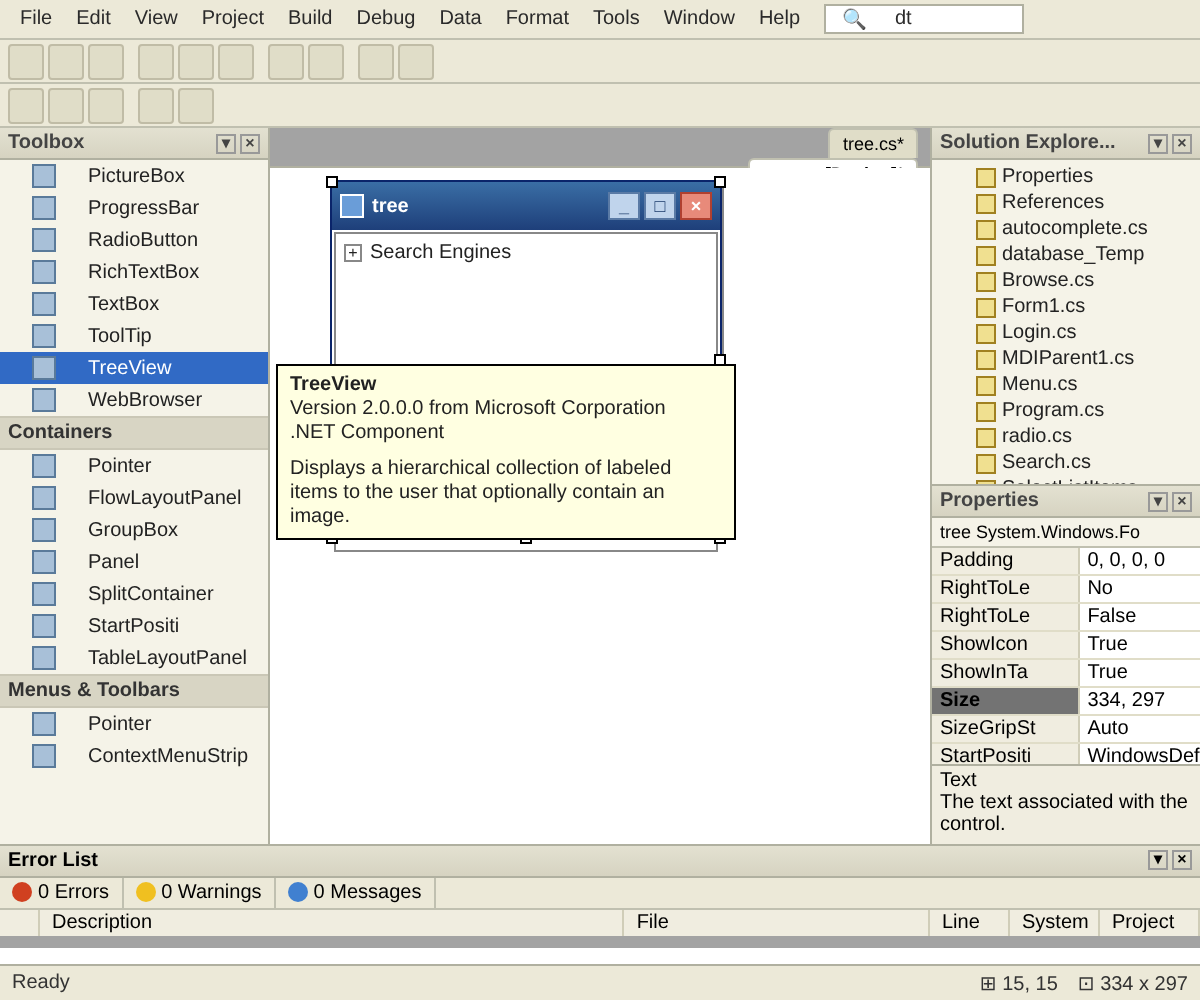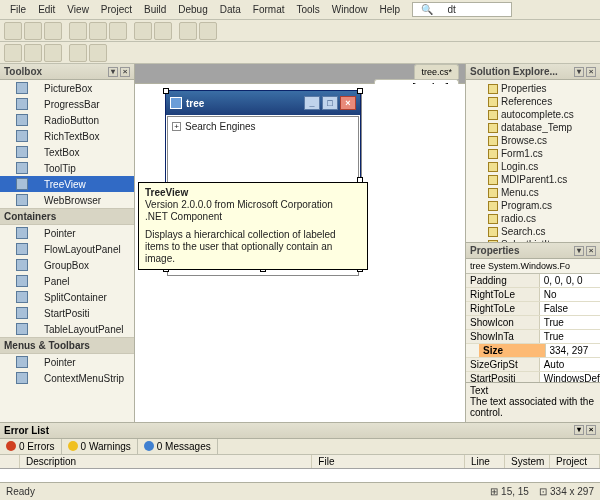--- a/index.html
+++ b/index.html
@@ -42,29 +42,29 @@
 .right-panes { width: 135px; display: flex; flex-direction: column; background: #f5f3e8; border-left: 1px solid #b0b0a0; }
 .sol-tree { flex: 1; overflow: hidden; padding: 2px; }
 .sol-item { padding: 1px 2px 1px 20px; color: #222; display: flex; align-items: center; gap: 3px; }
 .sol-icon { width: 10px; height: 10px; background: #f0e090; border: 1px solid #a08020; }
 .props { height: 180px; display: flex; flex-direction: column; border-top: 1px solid #b0b0a0; }
 .prop-sel { padding: 2px 4px; border-bottom: 1px solid #c0c0b0; font-size: 9px; }
 .prop-grid { flex: 1; overflow: hidden; }
 .prop-row { display: flex; border-bottom: 1px solid #e0ddc8; font-size: 9px; }
 .prop-name { width: 55%; padding: 1px 4px; background: #f0ede0; border-right: 1px solid #d0cdb8; }
 .prop-val { width: 45%; padding: 1px 4px; background: #fff; }
-.prop-row.cat .prop-name { font-weight: bold; background: #fdba74; margin-left: 13px; }
+.prop-row.cat .prop-name { font-weight: bold; background: #737373; }
 .prop-help { height: 40px; border-top: 1px solid #b0b0a0; padding: 2px 4px; background: #f0ede0; font-size: 9px; }
 .prop-help .ph-name { font-weight: normal; }
 .error-list { height: 60px; border-top: 1px solid #b0b0a0; background: #fff; display: flex; flex-direction: column; }
 .el-tabs { display: flex; background: #ece9d8; border-bottom: 1px solid #c0c0b0; }
 .el-filter { padding: 2px 6px; border-right: 1px solid #c0c0b0; display: flex; gap: 3px; }
 .el-dot { width: 10px; height: 10px; border-radius: 50%; }
 .el-dot.err { background: #d04020; } .el-dot.warn { background: #f0c020; } .el-dot.msg { background: #4080d0; }
-.el-head { display: flex; border-bottom: 1px solid #a3a3a3; background: #f0ede0; }
+.el-head { display: flex; border-bottom: 6px solid #a3a3a3; background: #f0ede0; }
 .el-col { padding: 1px 6px; border-right: 1px solid #d0cdb8; }
 .status-bar { height: 18px; background: #ece9d8; border-top: 1px solid #b0b0a0; display: flex; align-items: center; padding: 0 6px; font-size: 9px; color: #333; }
 .status-right { margin-left: auto; display: flex; gap: 10px; text-align: center; }
 .el-title-wrap { display: flex; justify-content: space-between; background: linear-gradient(#e3e1d1,#d6d3c1); border-bottom: 1px solid #b0b0a0; padding: 2px 4px; font-weight: bold; }
 </style>
 </head>
 <body>
 
 <div class="menu-bar">
   <span>File</span>

